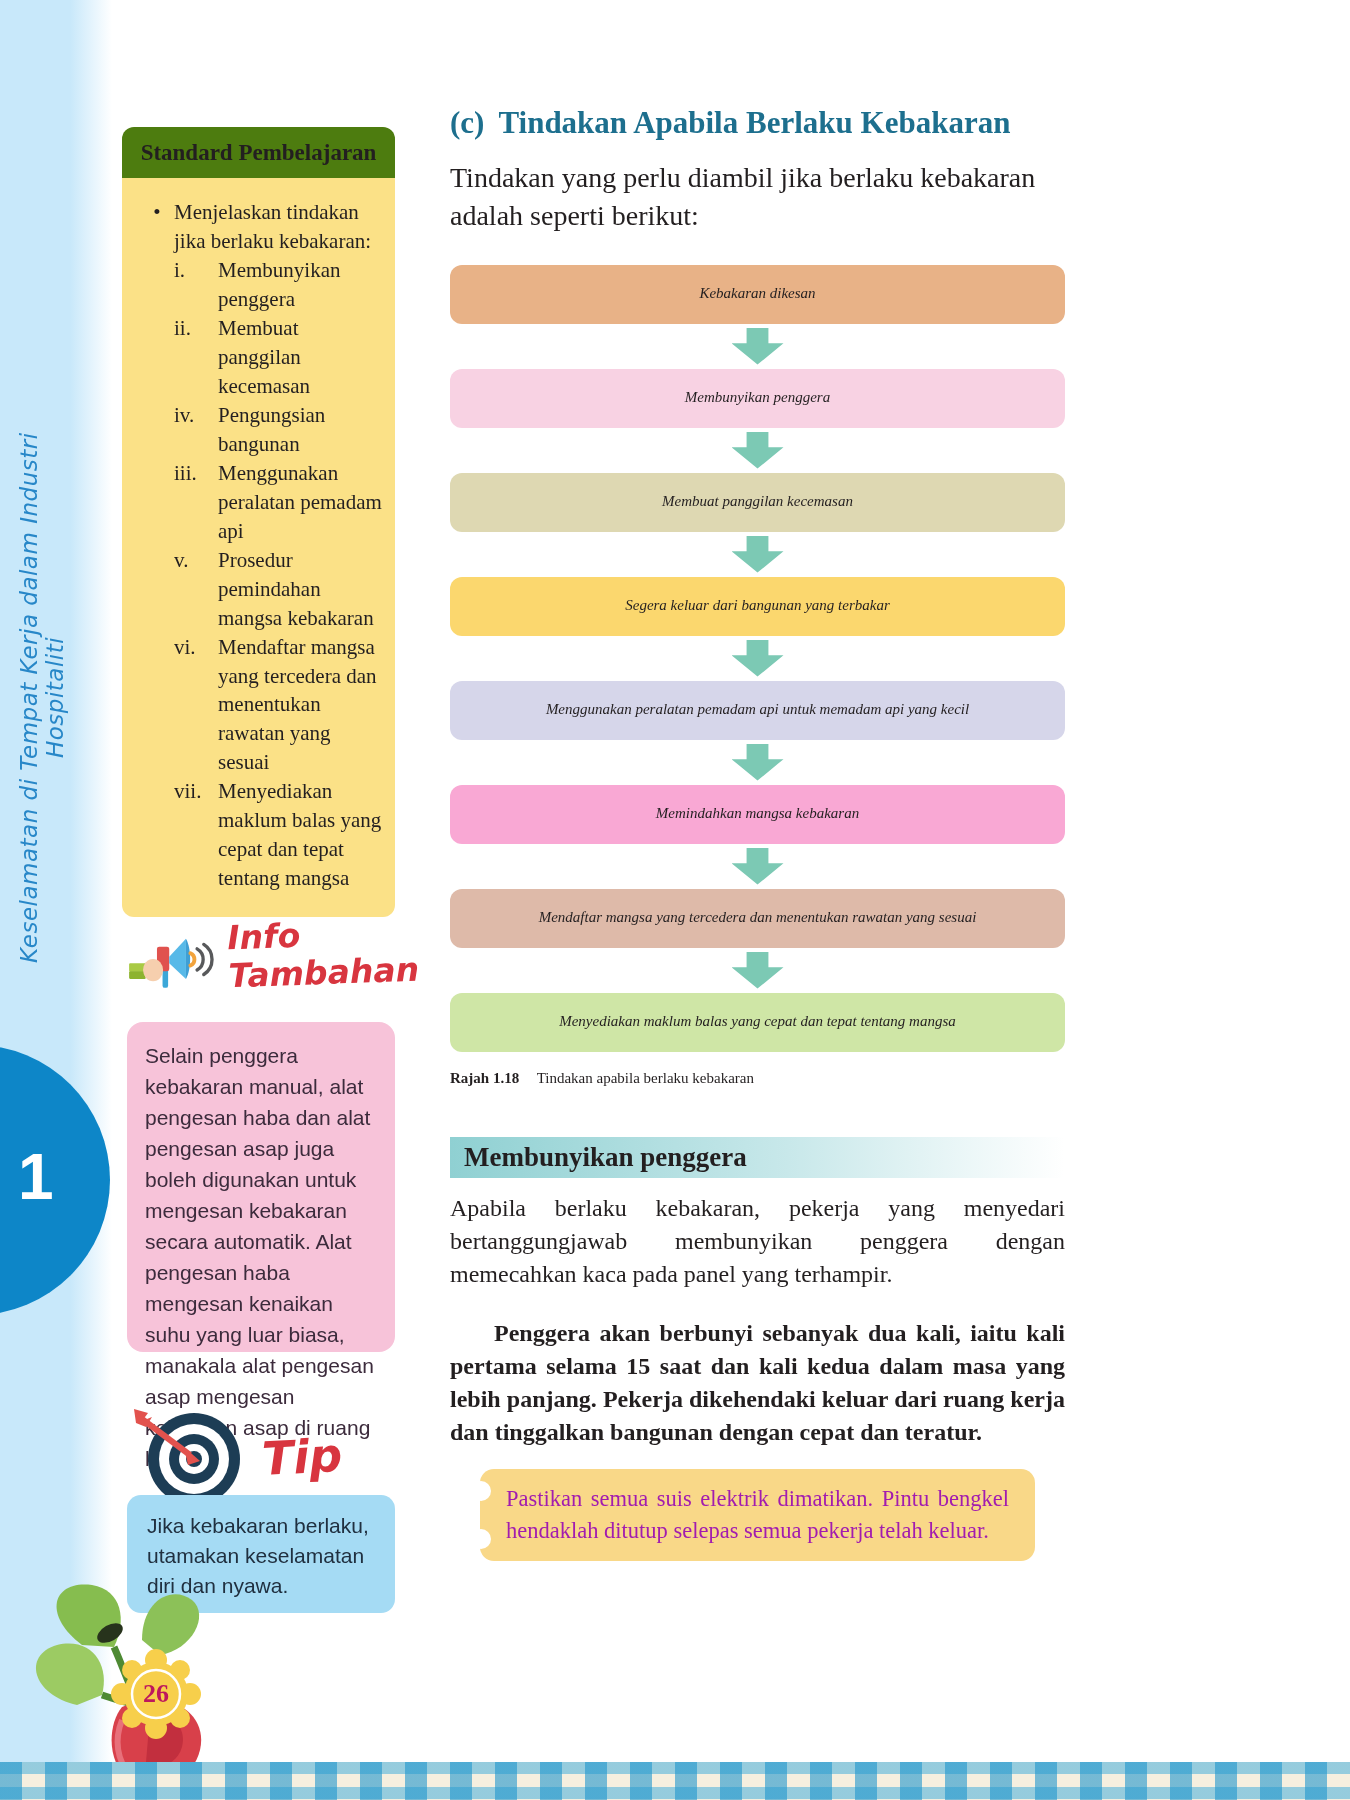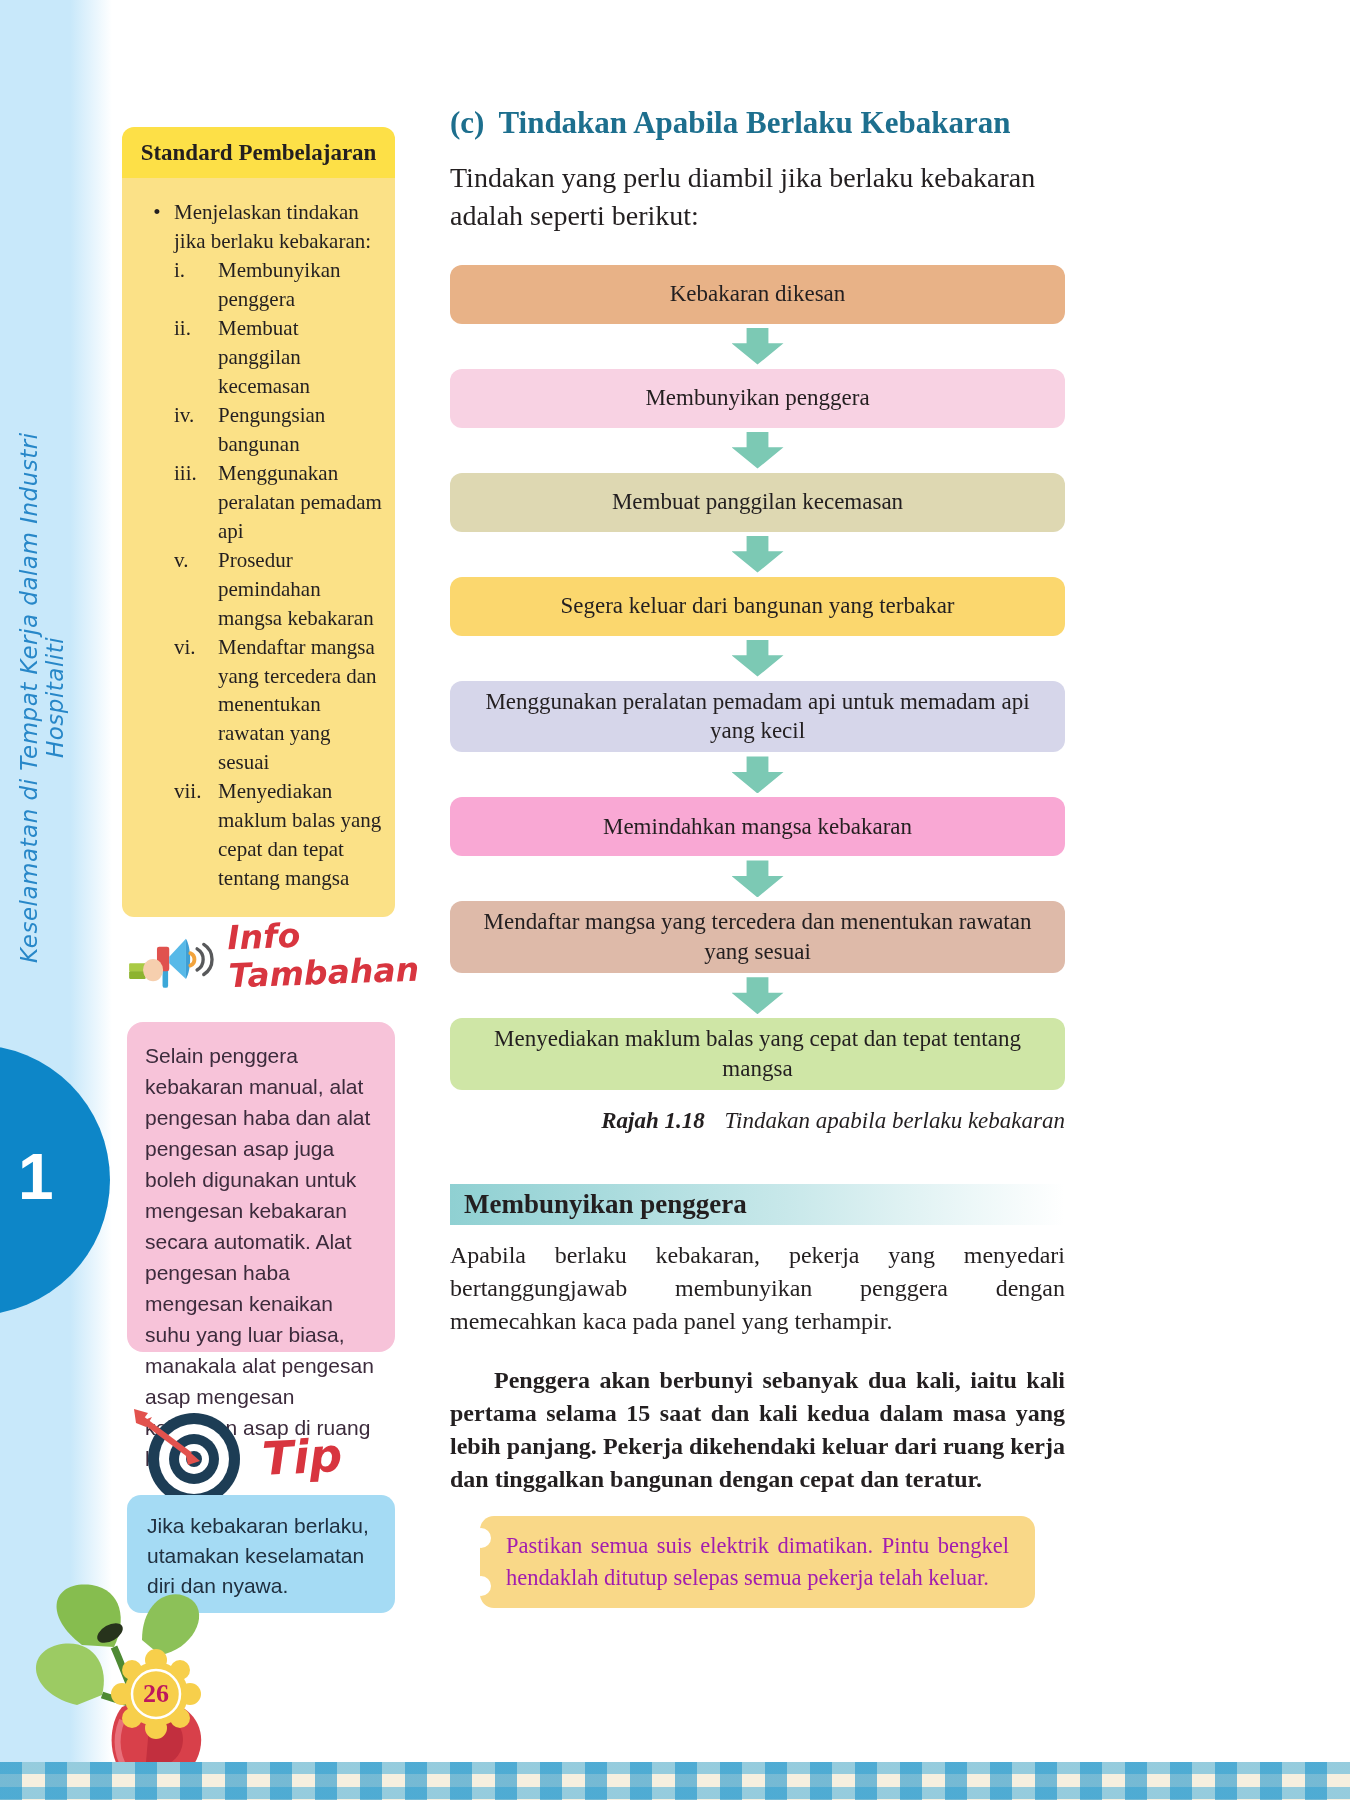--- a/index.html
+++ b/index.html
@@ -13,21 +13,21 @@
       writing-mode:vertical-rl;transform:rotate(180deg);
       font-family:"DejaVu Sans",sans-serif;font-style:italic;font-size:23px;color:#2787c8;
       letter-spacing:.5px;text-align:center;}
   .chapter-circle{position:absolute;left:-160px;top:1045px;width:270px;height:270px;border-radius:50%;
       background:#0d86c8;}
   .chapter-circle span{position:absolute;left:178px;top:95px;color:#ffffff;
       font-family:"Liberation Sans",sans-serif;font-weight:bold;font-size:64px;}
 
   
   .std-box{position:absolute;left:122px;top:127px;width:273px;}
-  .std-header{background:#fde047;border-radius:12px 12px 0 0;height:51px;display:flex;align-items:center;
+  .std-header{background:#4d7c0f;border-radius:12px 12px 0 0;height:51px;display:flex;align-items:center;
       justify-content:center;font-weight:bold;font-size:23px;}
   .std-body{background:#fbe187;border-radius:0 0 12px 12px;padding:20px 12px 24px 18px;
       font-size:21px;line-height:1.38;}
   .std-intro{display:flex;}
   .std-intro .bullet{width:34px;flex:none;text-align:center;}
   .std-items{margin-left:34px;}
   .std-item{display:flex;}
   .std-item .roman{width:44px;flex:none;}
   .std-item .t{flex:1;}
 
@@ -58,24 +58,24 @@
         repeating-linear-gradient(180deg, rgba(70,175,220,.55) 0 12px, rgba(255,255,255,0) 12px 25px),
         #f6efdf;}
 
   
   .main{position:absolute;left:450px;top:0;width:615px;}
   h1.heading{margin:105px 0 0 0;font-size:31px;color:#1d6f8e;font-weight:bold;display:flex;}
   h1.heading .lbl{margin-right:14px;}
   .intro-p{margin:18px 0 0 0;font-size:28px;line-height:1.35;}
   .flowchart{margin-top:30px;}
   .flow-box{border-radius:12px;min-height:59px;display:flex;align-items:center;justify-content:center;
-      text-align:center;font-size:23px;line-height:1.3;padding:6px 28px;box-sizing:border-box;}
+      text-align:center;font-size:15px;line-height:1.3;padding:6px 28px;box-sizing:border-box;font-style:italic;}
   .flow-arrow{width:52px;height:37px;margin:4px auto;background:#7cc9b4;
       clip-path:polygon(29% 0,71% 0,71% 42%,100% 42%,50% 100%,0 42%,29% 42%);}
-  .caption{margin:18px 0 0 0;text-align:right;font-size:23px;font-style:italic;}
+  .caption{margin:18px 0 0 0;text-align:left;font-size:15px;}
   .caption b{margin-right:14px;}
   .section-bar{margin-top:50px;height:41px;display:flex;align-items:center;
       background:linear-gradient(to right,#8fd0d2 0,#c8e8ea 55%,rgba(255,255,255,0) 100%);
       font-weight:bold;font-size:27px;padding-left:14px;}
   .body-p{margin:14px 0 0 0;font-size:24px;line-height:33px;text-align:justify;}
   .body-p.indent{margin-top:26px;text-indent:44px;font-weight:bold;}
   .note-box{position:relative;margin:20px 0 0 30px;width:555px;background:#f9d888;border-radius:14px;
       padding:14px 26px;box-sizing:border-box;color:#a21caf;font-size:22.5px;line-height:32px;text-align:justify;}
   .note-box::before,.note-box::after{content:"";position:absolute;left:-9px;width:20px;height:20px;
       border-radius:50%;background:#ffffff;}

